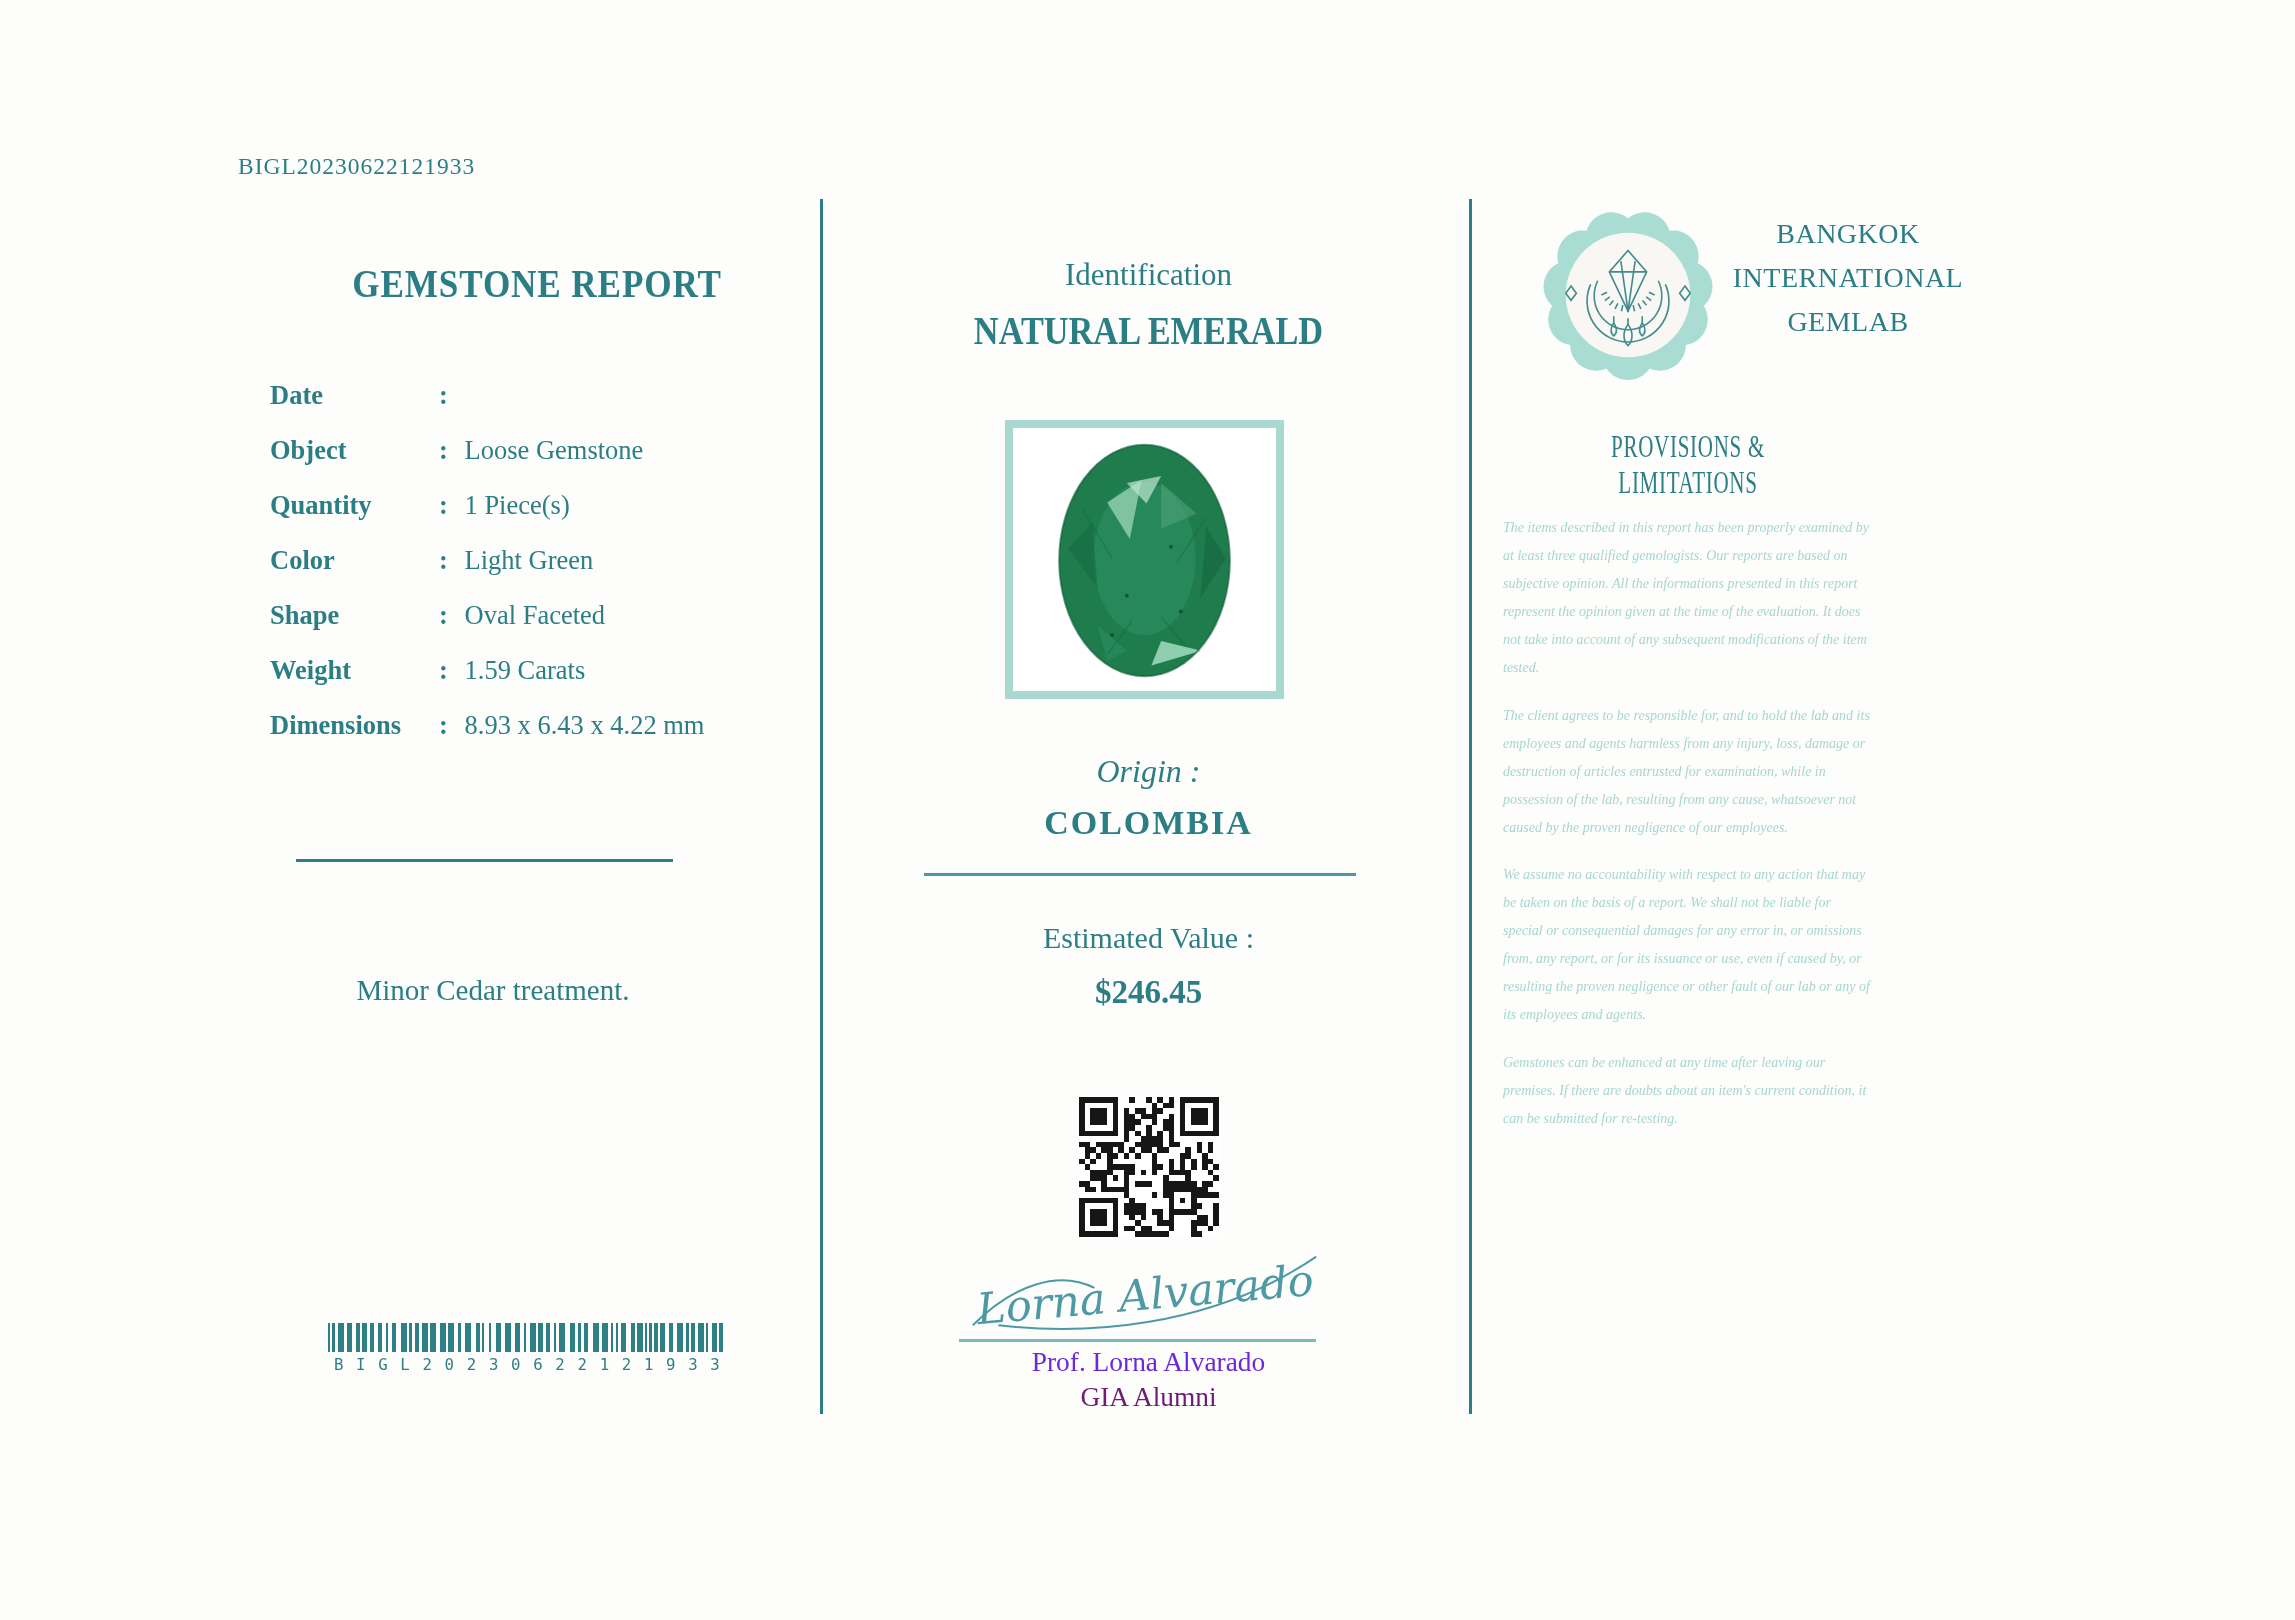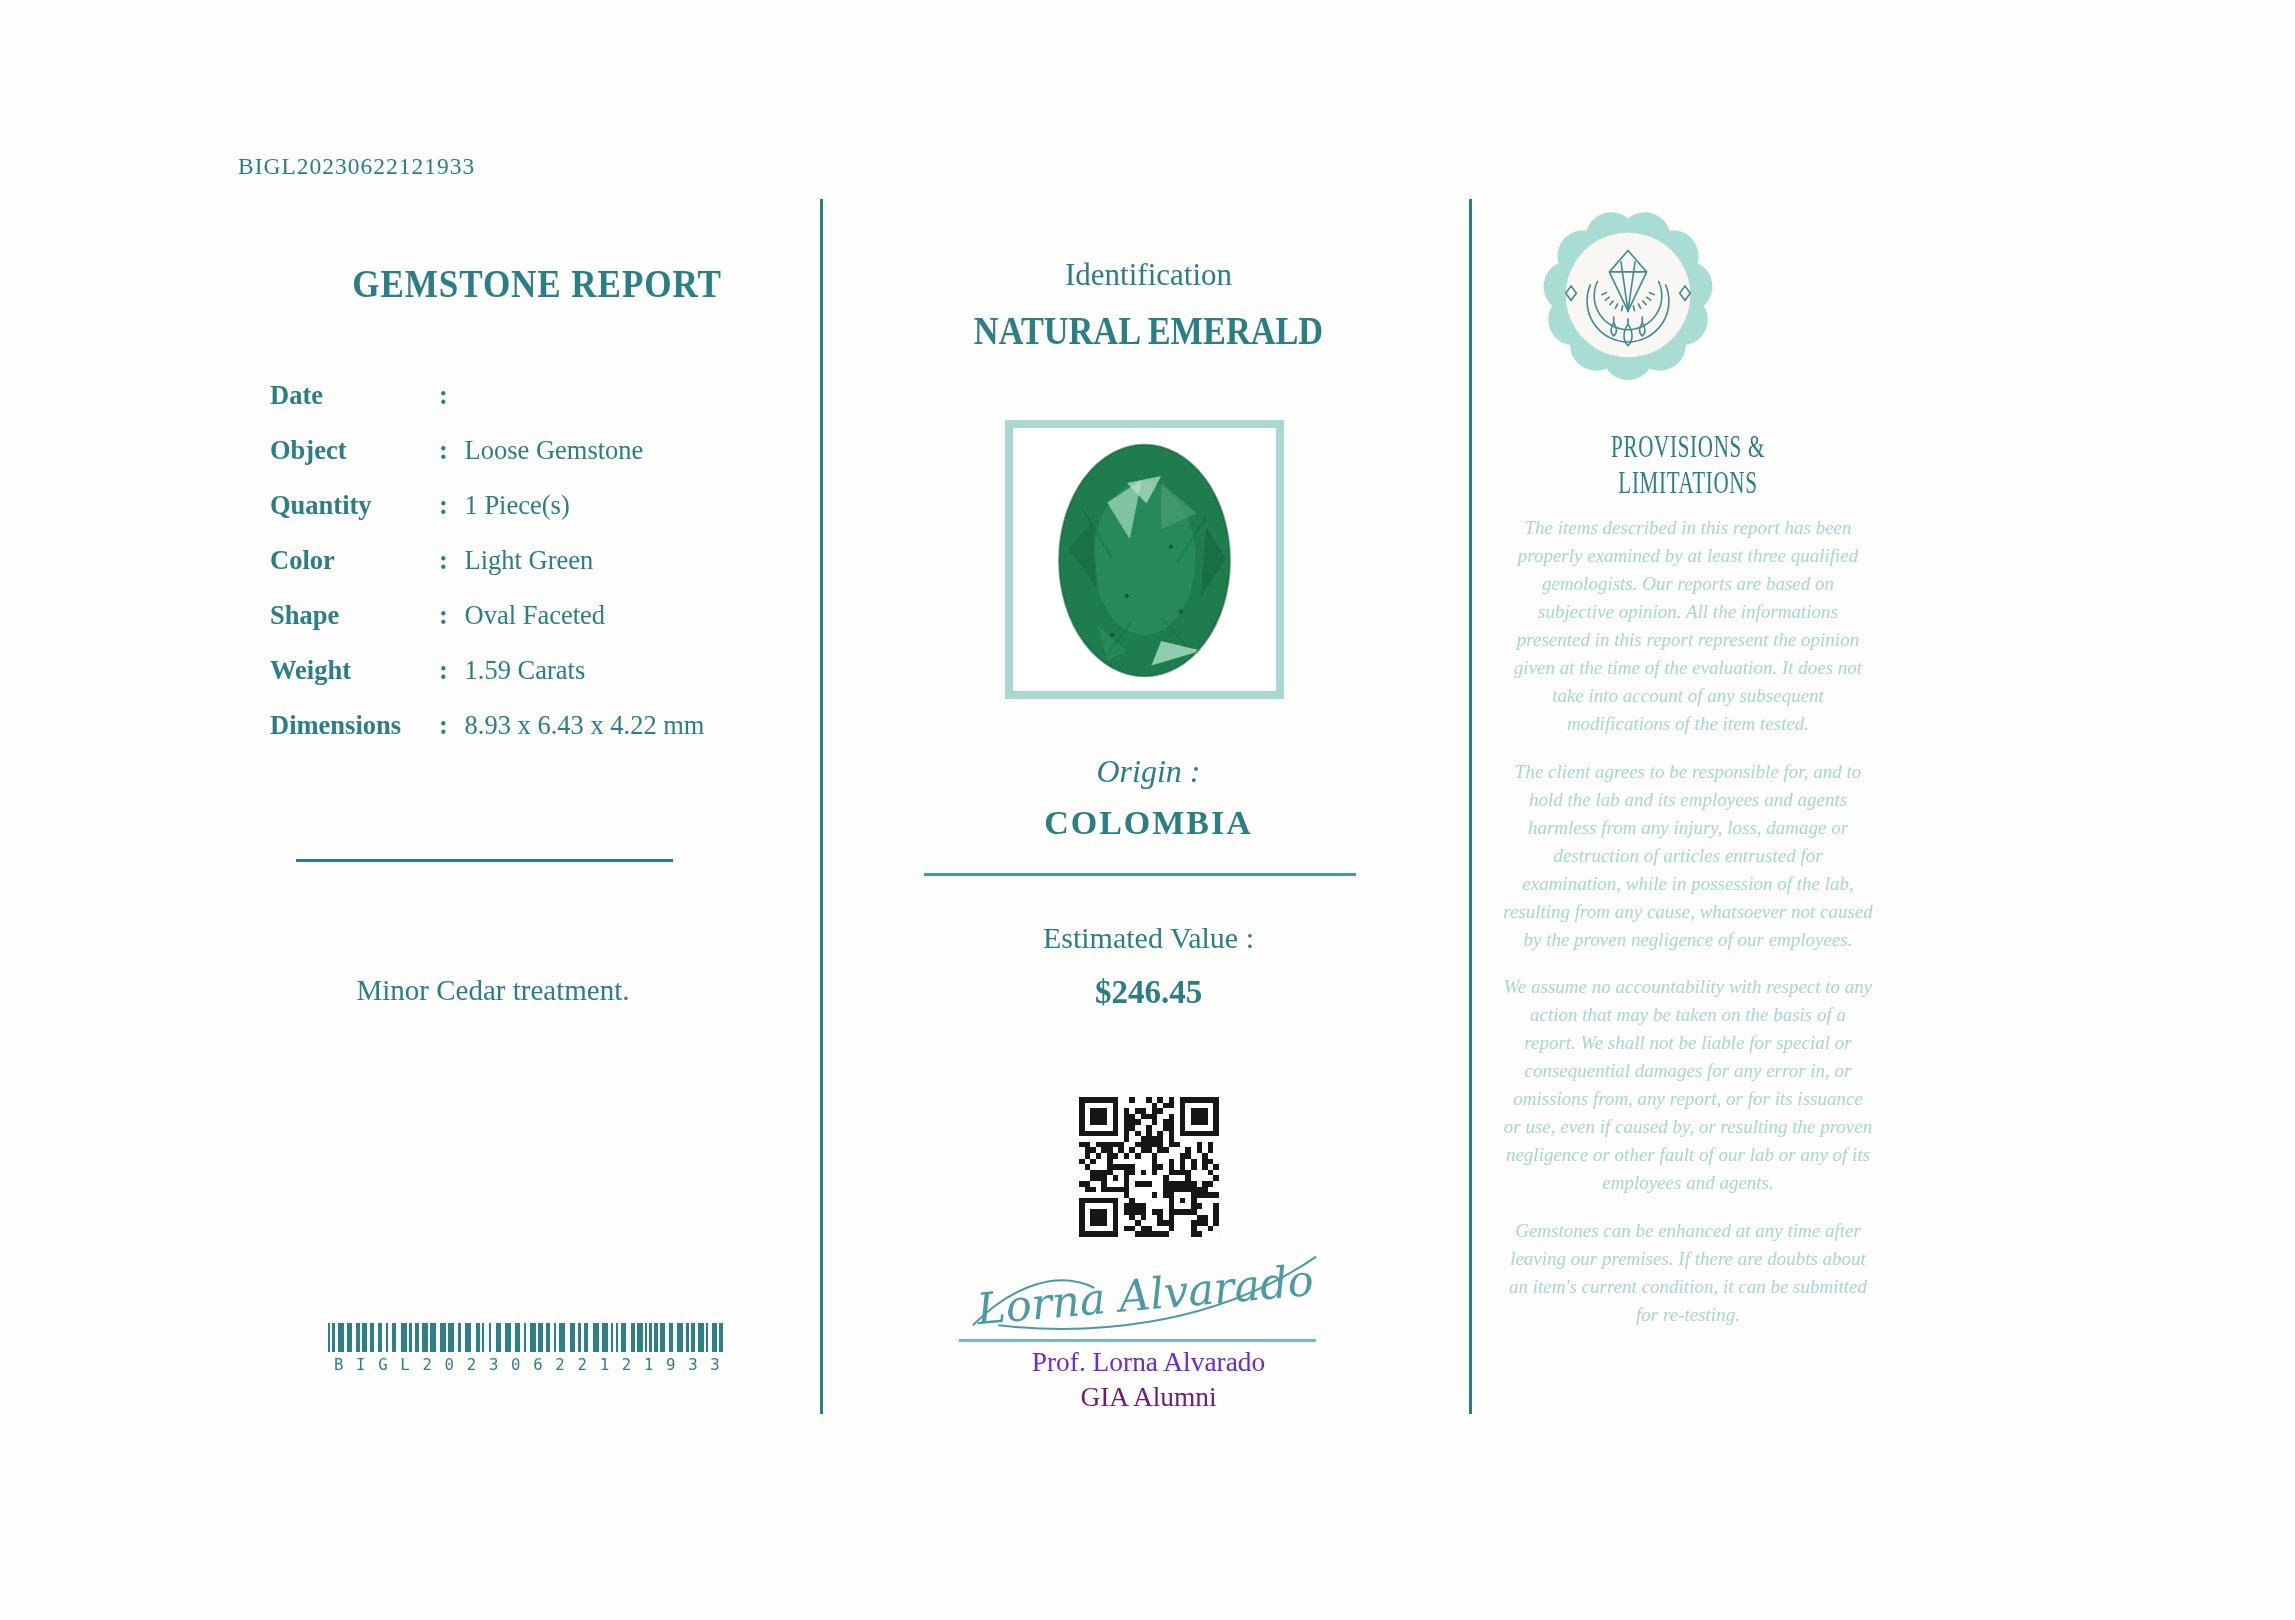--- a/index.html
+++ b/index.html
@@ -43,22 +43,22 @@
   .signature-wrap{left:965px;top:1231px;width:363px;height:110px;}
   .divider-sig{left:959px;top:1339px;width:357px;height:2.9px;background:#79b9bd;}
   .prof-name{top:1347px;font-size:27.4px;color:#6d28d9;}
   .prof-cred{top:1382px;font-size:27.4px;color:#701a75;}
   
   .logo{left:1535px;top:206px;width:186px;height:178px;}
   .lab-name{left:1701px;top:212px;width:294px;font-size:28px;line-height:44px;letter-spacing:0.5px;}
   .prov-title{left:1480px;top:429px;width:416px;font-size:31px;letter-spacing:1px;
               transform:scaleX(.68);transform-origin:center;}
   .prov-paras{left:1503px;top:514px;width:370px;}
-  .prov-paras p{margin:0 0 19.6px 0;font-size:19px;font-style:italic;line-height:28px;
-                color:#a7d6d0;text-align:center;}
+  .prov-paras p{margin:0 0 19.6px 0;font-size:14px;font-style:italic;line-height:28px;
+                color:#a7d6d0;text-align:left;}
 </style>
 </head>
 <body>
 
 <div class="page">
 
   <div class="abs report-number">BIGL20230622121933</div>
 
   <div class="abs vdiv one"></div>
   <div class="abs vdiv two"></div>
@@ -220,20 +220,25 @@
       <path d="M123.6 97.0L129.9 99.9M120.5 102.0L126.0 106.3M116.4 106.2L120.8 111.6M111.4 109.4L114.5 115.7M105.8 111.3L107.4 118.2M100.0 112.0L100.0 119.0M94.2 111.3L92.6 118.2M88.6 109.4L85.5 115.7M83.6 106.2L79.2 111.6M79.5 102.0L74.0 106.3M76.4 97.0L70.1 99.9"></path>
       <path d="M36,90 L42,98 L36,106 L30,98 Z"></path>
       <path d="M164,90 L170,98 L164,106 L158,98 Z"></path>
       <path d="M84,124 L84,131 M100,126 L100,133 M116,124 L116,131"></path>
       <path d="M84,131 C88,137 88,143 84,146 C80,143 80,137 84,131 Z"></path>
       <path d="M100,133 C106,141 106,151 100,157 C94,151 94,141 100,133 Z"></path>
       <path d="M116,131 C120,137 120,143 116,146 C112,143 112,137 116,131 Z"></path>
     </g>
   </svg>
 
+  <div class="abs lab-name center">
+    <div>BANGKOK</div>
+    <div>INTERNATIONAL</div>
+    <div>GEMLAB</div>
+  </div>
 
   <div class="abs prov-title center">PROVISIONS &amp; LIMITATIONS</div>
 
   <div class="abs prov-paras">
     <p>The items described in this report has been properly examined by at least three qualified gemologists. Our reports are based on subjective opinion. All the informations presented in this report represent the opinion given at the time of the evaluation. It does not take into account of any subsequent modifications of the item tested.</p>
     <p>The client agrees to be responsible for, and to hold the lab and its employees and agents harmless from any injury, loss, damage or destruction of articles entrusted for examination, while in possession of the lab, resulting from any cause, whatsoever not caused by the proven negligence of our employees.</p>
     <p>We assume no accountability with respect to any action that may be taken on the basis of a report. We shall not be liable for special or consequential damages for any error in, or omissions from, any report, or for its issuance or use, even if caused by, or resulting the proven negligence or other fault of our lab or any of its employees and agents.</p>
     <p>Gemstones can be enhanced at any time after leaving our premises. If there are doubts about an item's current condition, it can be submitted for re-testing.</p>
   </div>
 

